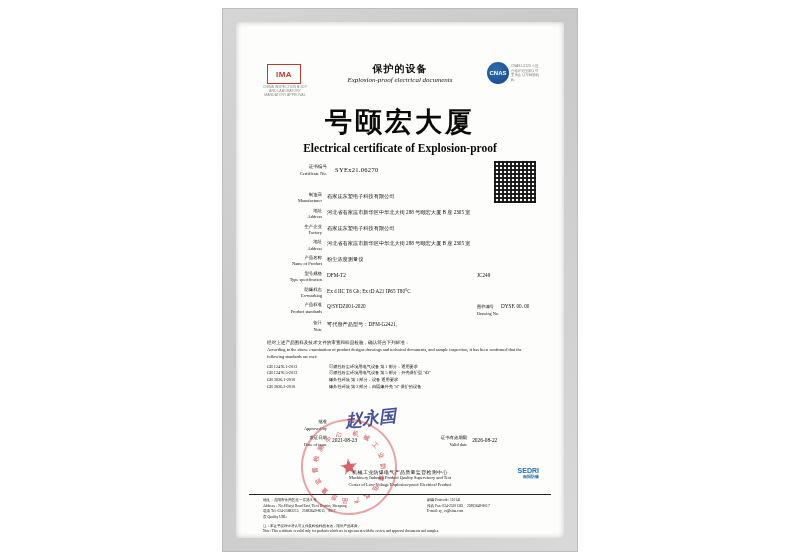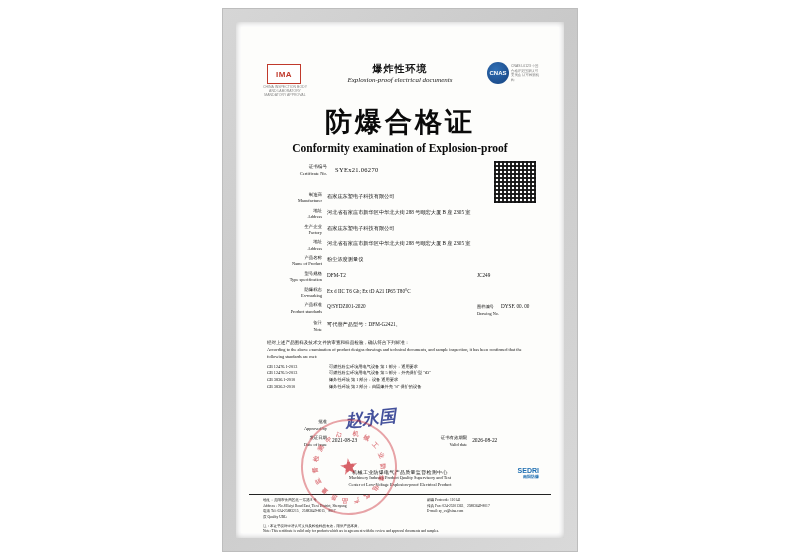--- a/index.html
+++ b/index.html
@@ -407,29 +407,29 @@
 
   <div class="cert">
     <div class="cert-inner">
 
       <div class="top-row">
         <div class="ima-logo">
           <span class="ima-text">IMA</span>
         </div>
         <div class="ima-sub">CHINA INSPECTION BODY AND LABORATORY MANDATORY APPROVAL</div>
 
-        <div class="hdr-cn">爆炸性环境</div>
+        <div class="hdr-cn">保护的设备</div>
         <div class="hdr-en">Explosion-proof electrical documents</div>
 
         <div class="cnas-logo">CNAS</div>
         <div class="cnas-side">CNAS L0123 中国合格评定国家认可委员会 认可检测机构</div>
       </div>
 
-      <div class="title-cn">防爆合格证</div>
-      <div class="title-en">Conformity examination of Explosion-proof</div>
+      <div class="title-cn">号颐宏大厦</div>
+      <div class="title-en">Electrical certificate of Explosion-proof</div>
 
       <div class="certno-block">
         <div class="certno-label">
           <span>证书编号</span><br>
           <span>Certificate No.</span>
         </div>
         <div class="certno-value">SYEx21.06270</div>
         <div class="qr"></div>
       </div>
 

